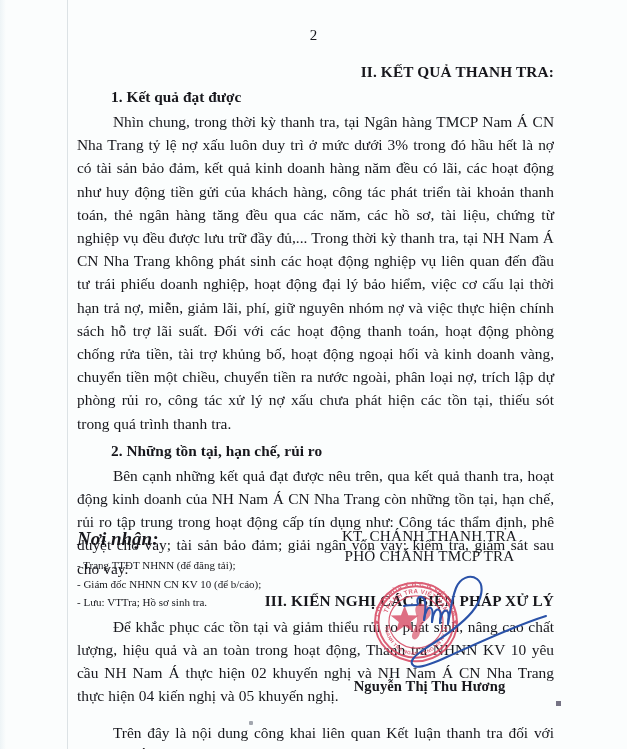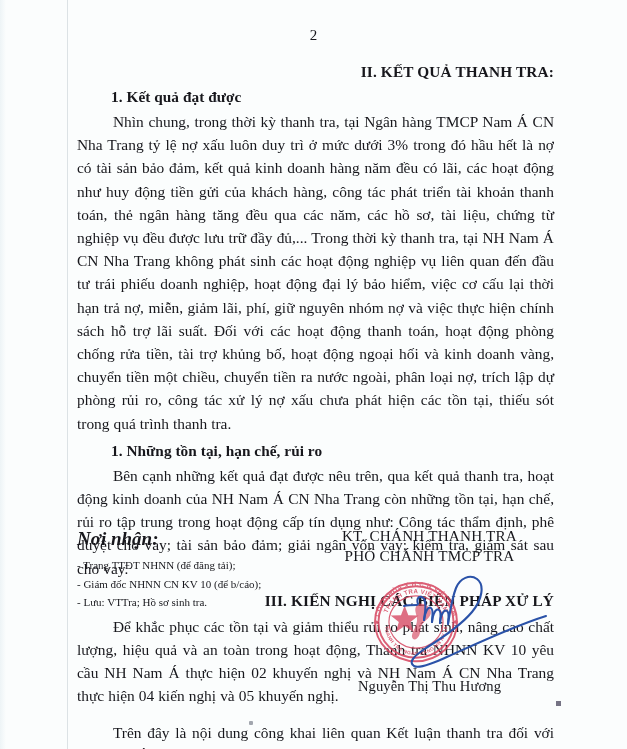--- a/index.html
+++ b/index.html
@@ -139,21 +139,21 @@
     font-weight: normal;
     line-height: 19.5px;
     letter-spacing: 0.2px;
   }
   .sign-name {
     position: absolute;
     left: 0;
     right: 0;
     top: 152px;
     font-size: 14.6px;
-    font-weight: normal;
+    font-weight: bold;
     letter-spacing: 0.1px;
   }
 
   .stamp-area {
     position: absolute;
     left: 60px;
     top: 48px;
     width: 200px;
     height: 110px;
   }
@@ -213,21 +213,21 @@
   <div class="page-number">2</div>
 
   <div class="content">
 
     <h2 class="heading-1">II. KẾT QUẢ THANH TRA:</h2>
 
     <h3 class="heading-2">1. Kết quả đạt được</h3>
 
     <p class="body-par">Nhìn chung, trong thời kỳ thanh tra, tại Ngân hàng TMCP Nam Á CN Nha Trang tỷ lệ nợ xấu luôn duy trì ở mức dưới 3% trong đó hầu hết là nợ có tài sản bảo đảm, kết quả kinh doanh hàng năm đều có lãi, các hoạt động như huy động tiền gửi của khách hàng, công tác phát triển tài khoản thanh toán, thẻ ngân hàng tăng đều qua các năm, các hồ sơ, tài liệu, chứng từ nghiệp vụ đều được lưu trữ đầy đủ,... Trong thời kỳ thanh tra, tại NH Nam Á CN Nha Trang không phát sinh các hoạt động nghiệp vụ liên quan đến đầu tư trái phiếu doanh nghiệp, hoạt động đại lý bảo hiểm, việc cơ cấu lại thời hạn trả nợ, miễn, giảm lãi, phí, giữ nguyên nhóm nợ và việc thực hiện chính sách hỗ trợ lãi suất. Đối với các hoạt động thanh toán, hoạt động phòng chống rửa tiền, tài trợ khủng bố, hoạt động ngoại hối và kinh doanh vàng, chuyển tiền một chiều, chuyển tiền ra nước ngoài, phân loại nợ, trích lập dự phòng rủi ro, công tác xử lý nợ xấu chưa phát hiện các tồn tại, thiếu sót trong quá trình thanh tra.</p>
 
-    <h3 class="heading-2">1. Những tồn tại, hạn chế, rủi ro</h3>
+    <h3 class="heading-2">2. Những tồn tại, hạn chế, rủi ro</h3>
 
     <p class="body-par">Bên cạnh những kết quả đạt được nêu trên, qua kết quả thanh tra, hoạt động kinh doanh của NH Nam Á CN Nha Trang còn những tồn tại, hạn chế, rủi ro tập trung trong hoạt động cấp tín dụng như: Công tác thẩm định, phê duyệt cho vay; tài sản bảo đảm; giải ngân vốn vay; kiểm tra, giám sát sau cho vay.</p>
 
     <div class="spacer-sm"></div>
 
     <h2 class="heading-1">III. KIẾN NGHỊ CÁC BIỆN PHÁP XỬ LÝ</h2>
 
     <p class="body-par">Để khắc phục các tồn tại và giảm thiểu rủi ro phát sinh, nâng cao chất lượng, hiệu quả và an toàn trong hoạt động, Thanh tra NHNN KV 10 yêu cầu NH Nam Á thực hiện 02 khuyến nghị và NH Nam Á CN Nha Trang thực hiện 04 kiến nghị và 05 khuyến nghị.</p>
 
     <div class="spacer-md"></div>

